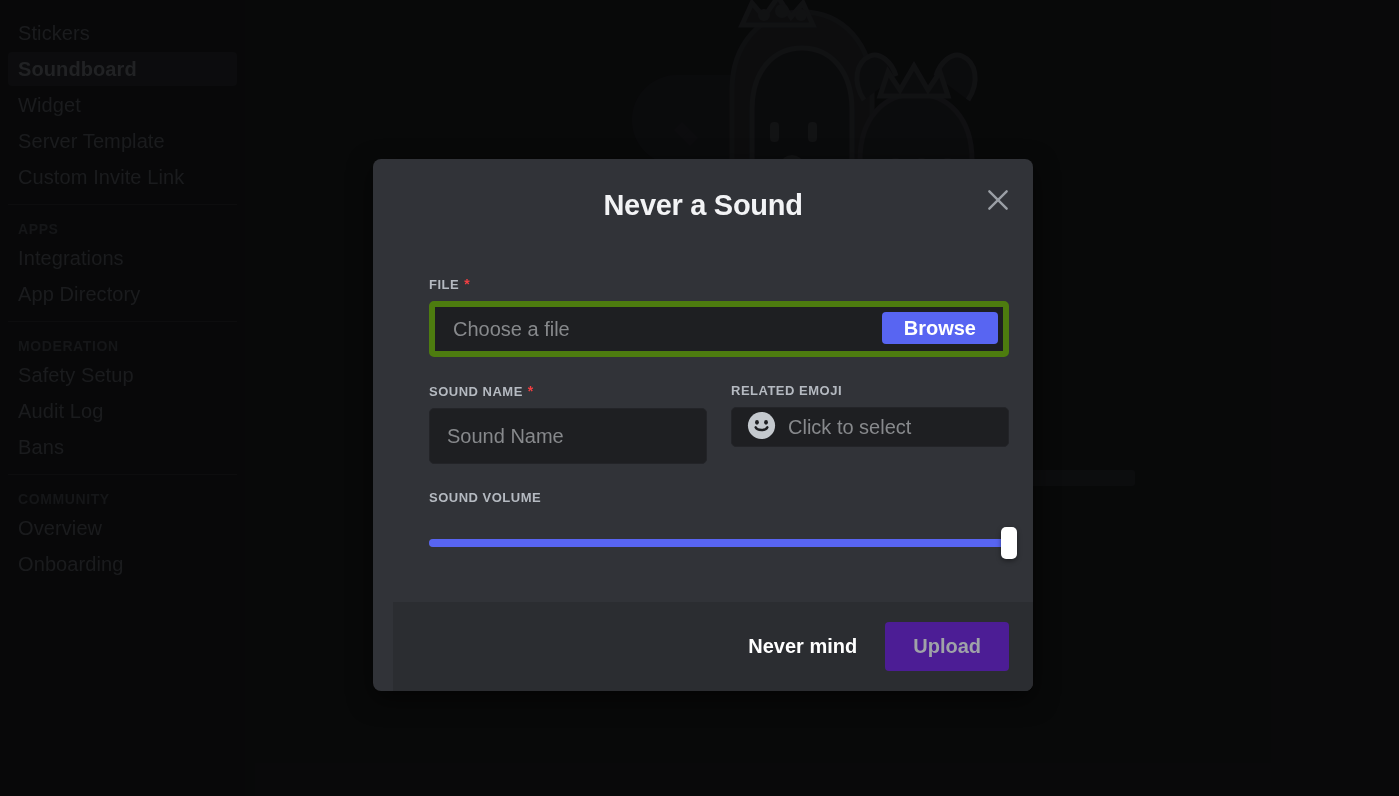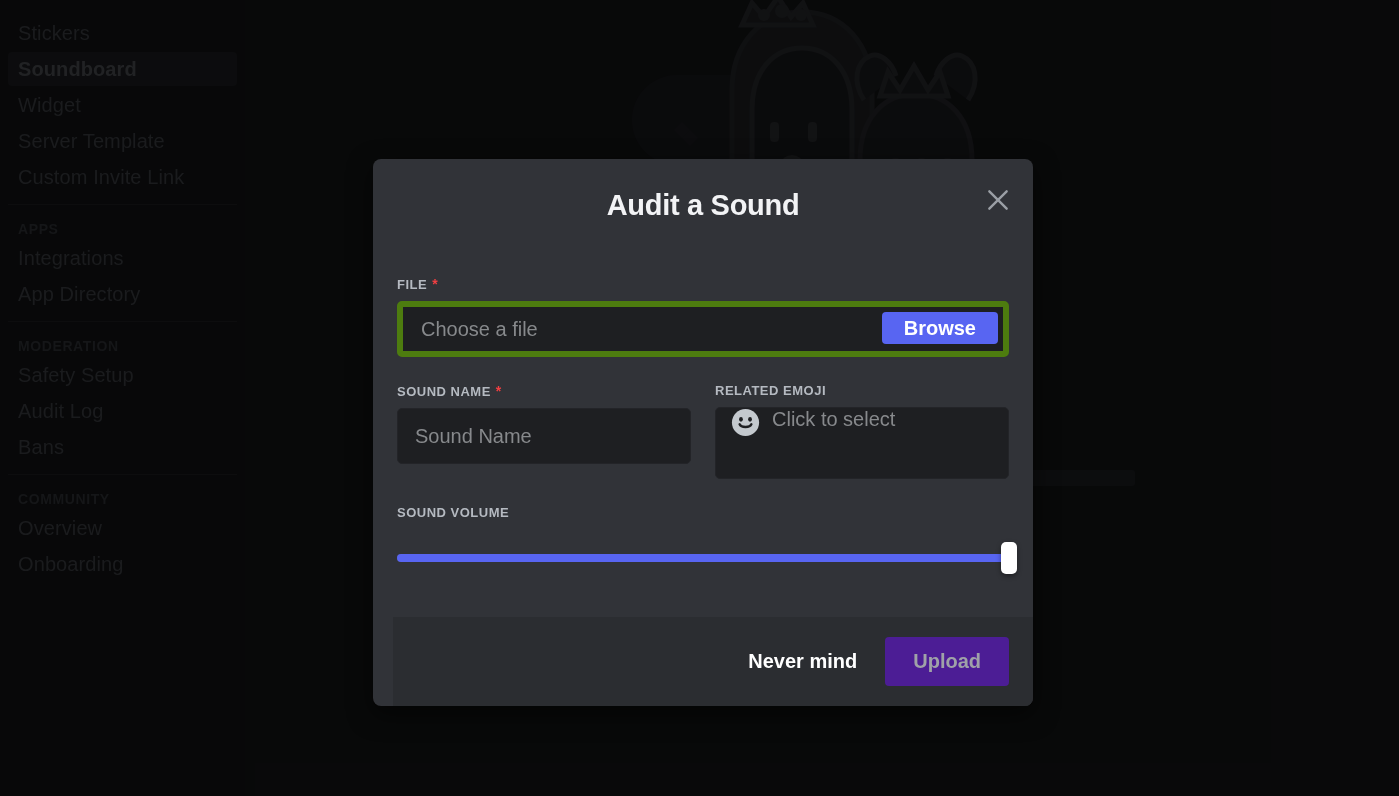--- a/index.html
+++ b/index.html
@@ -136,20 +136,21 @@
     display: flex;
     align-items: center;
     justify-content: center;
     cursor: pointer;
     opacity: .8;
   }
   .close-btn svg { display: block; }
 
   .modal-body {
     padding: 42px 24px 40px;
+    margin-left: 32px;
   }
 
   .field-label {
     color: #b5bac1;
     font-size: 13px;
     font-weight: 700;
     letter-spacing: .5px;
     margin-bottom: 9px;
     display: flex;
     align-items: baseline;
@@ -203,27 +204,28 @@
     border: 1px solid #232428;
     border-radius: 5px;
     color: #dbdee1;
     font-size: 20px;
     font-family: "Liberation Sans", sans-serif;
     padding: 0 17px;
   }
   .text-input::placeholder { color: #87898c; }
 
   .emoji-select {
-    height: 72px;
+    height: 40px;
     background: #1e1f22;
     border: 1px solid #232428;
     border-radius: 5px;
     display: flex;
+    align-items: center;
     gap: 12px;
-    padding: 0 15px;
+    padding: 12px 15px;
     cursor: pointer;
   }
   .emoji-text { color: #87898c; font-size: 20px; }
 
   .slider-wrap {
     padding-top: 30px;
     padding-bottom: 2px;
     position: relative;
     height: 48px;
   }
@@ -347,21 +349,21 @@
       </div>
       <div class="ghost-line"></div>
     </div>
   </div>
 
   <div class="overlay"></div>
 
   <div class="modal">
 
     <div class="modal-header">
-      <div class="modal-title">Audit a Sound</div>
+      <div class="modal-title">Never a Sound</div>
       <div class="close-btn">
         <svg width="26" height="26" viewBox="0 0 24 24" fill="none">
           <path d="M4 4 L20 20 M20 4 L4 20" stroke="#b5bac1" stroke-width="2.2" stroke-linecap="round"></path>
         </svg>
       </div>
     </div>
 
     <div class="modal-body">
 
       <div class="field-label">

